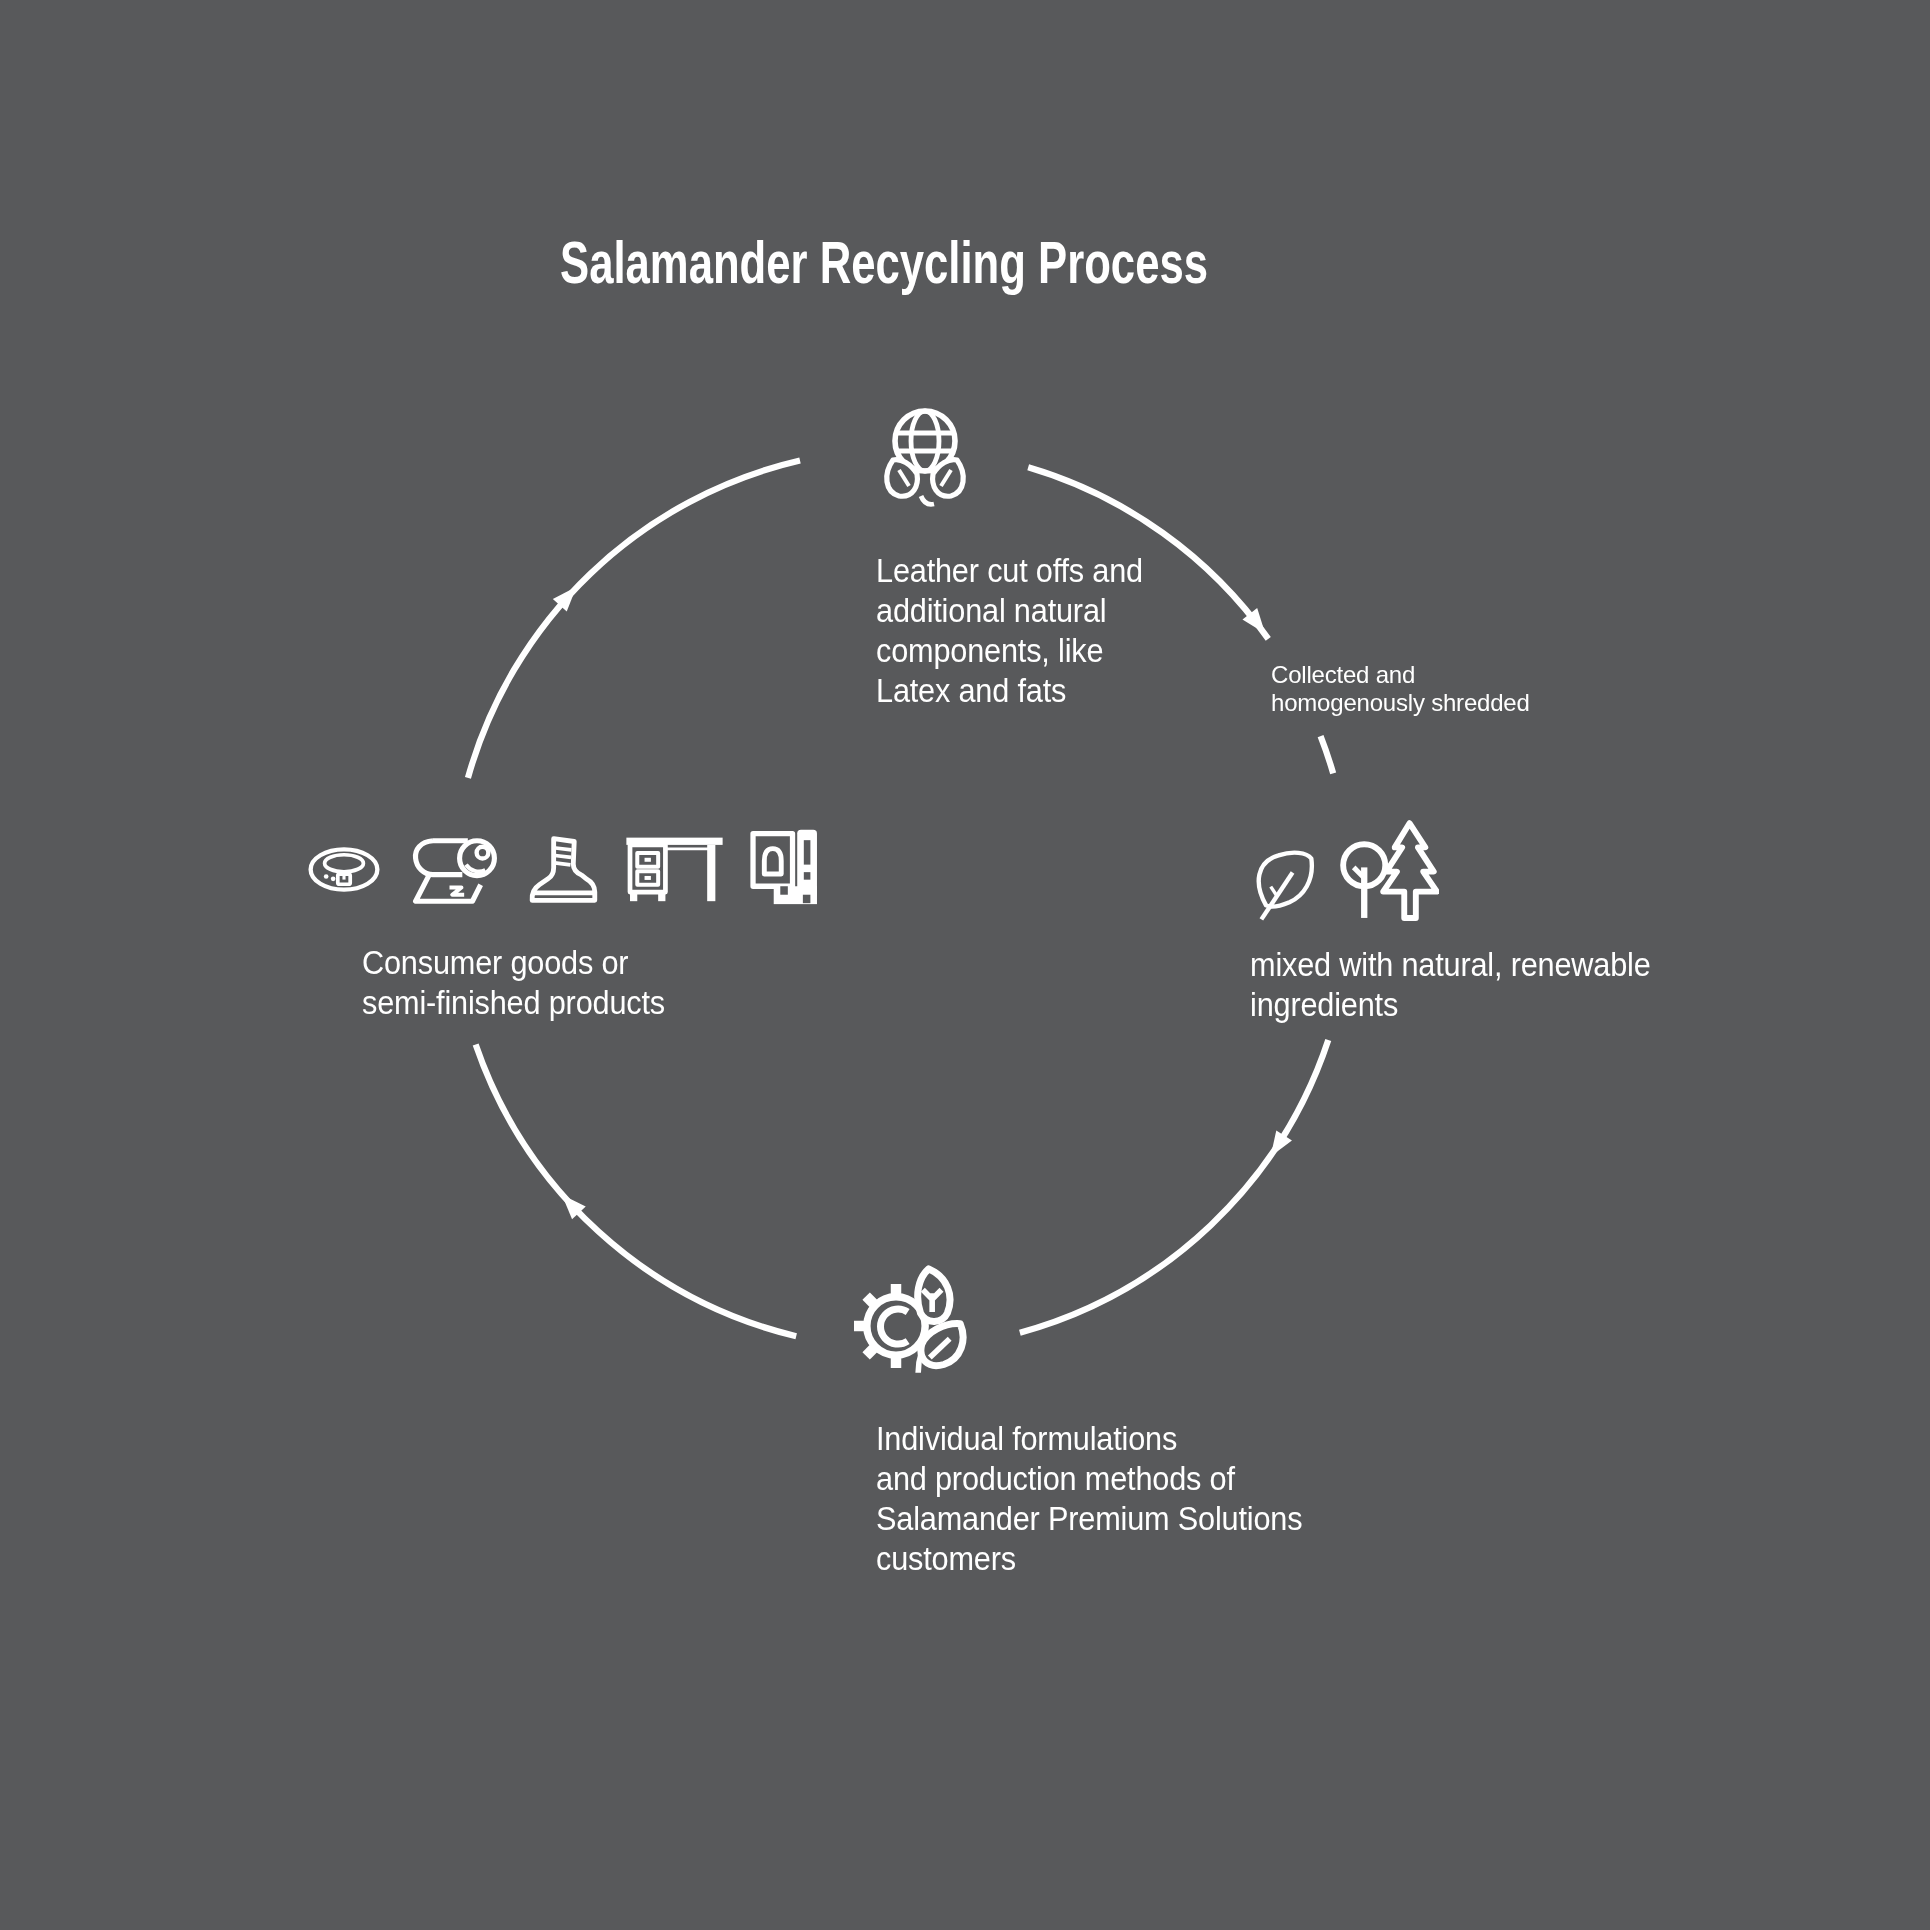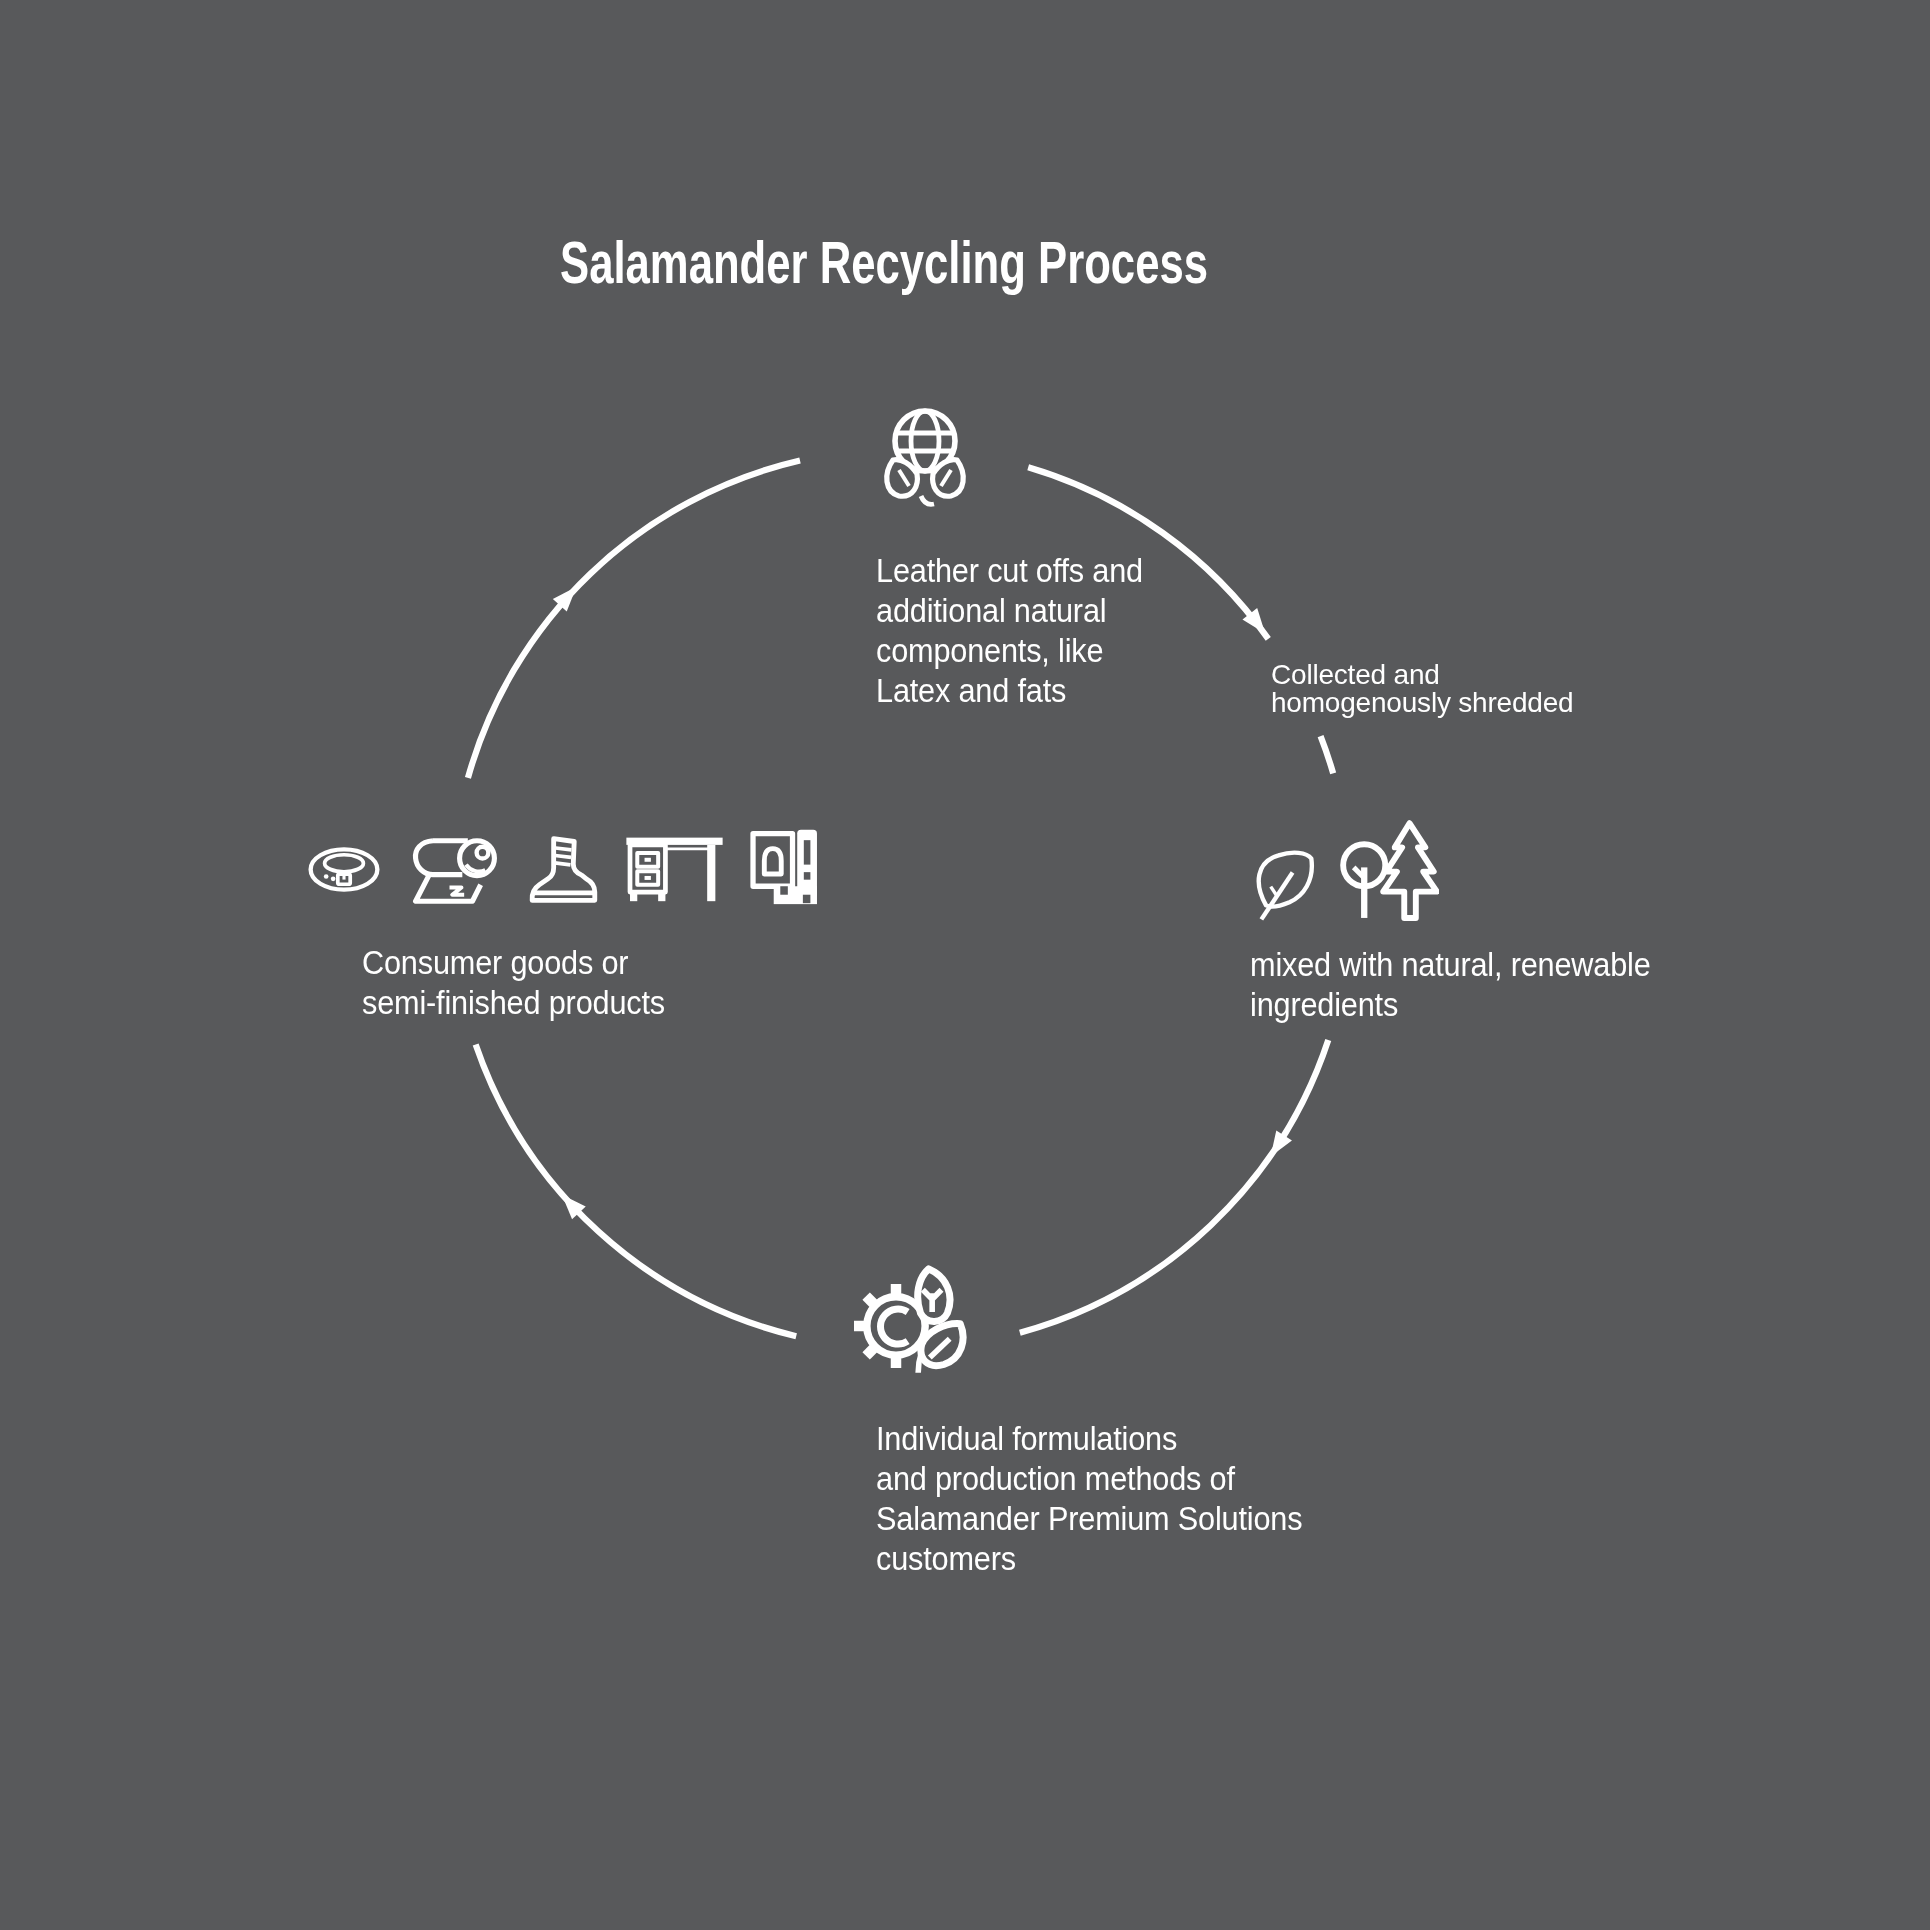--- a/index.html
+++ b/index.html
@@ -12,21 +12,21 @@
     position:absolute; left:884px; top:229px;
     transform:translateX(-50%) scaleX(.74); transform-origin:center top;
     font-size:59px; font-weight:bold; white-space:nowrap;
   }
   .cycle-svg { position:absolute; left:0; top:0; }
   .stage-text {
     position:absolute; white-space:pre-line;
     font-size:33px; line-height:40px; letter-spacing:-0.2px;
     transform:scaleX(.93); transform-origin:0 0;
   }
-  .stage-text.small { font-size:28px; line-height:28px; transform:none; }
+  .stage-text.small { font-size:24px; line-height:28px; transform:none; }
   .icon { position:absolute; }
   .icon svg { display:block; width:100%; height:100%; }
   .ic { stroke:#FFFFFF; fill:none; stroke-linejoin:round; }
   .ic-fill { fill:#FFFFFF; stroke:none; }
   .ic-mask { fill:#58595B; stroke:#FFFFFF; stroke-linejoin:round; }
 </style>
 </head>
 <body>
 
 <div class="canvas">

